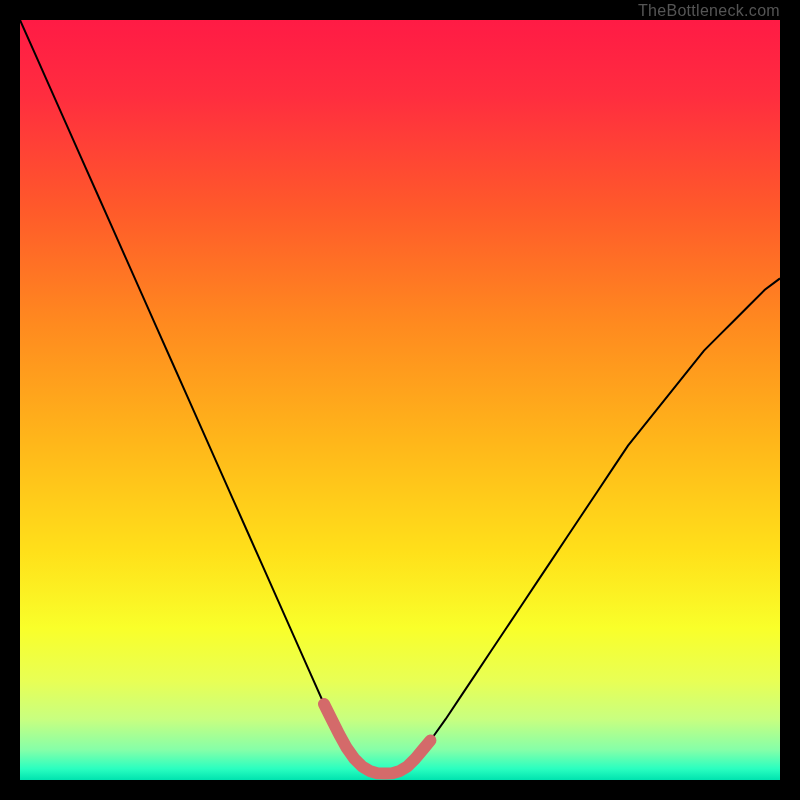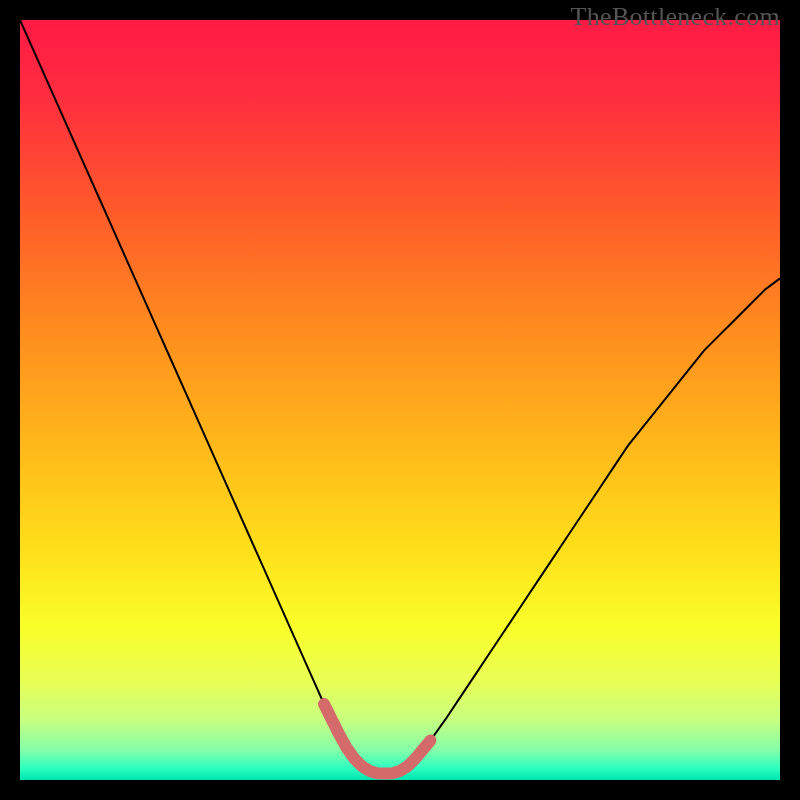--- a/index.html
+++ b/index.html
@@ -21,22 +21,22 @@
     left: 20px;
     top: 20px;
     width: 760px;
     height: 760px;
   }
   .watermark {
     position: absolute;
     top: 2px;
     right: 20px;
     color: #555;
-    font-family: Liberation Serif, serif;
-    font-size: 26px;
+    font-family: Liberation Sans, sans-serif;
+    font-size: 16px;
     font-weight: 500;
     letter-spacing: 0.3px;
     z-index: 10;
   }
   svg { display: block; }
 </style>
 </head>
 <body>
 <div class="frame">
 

